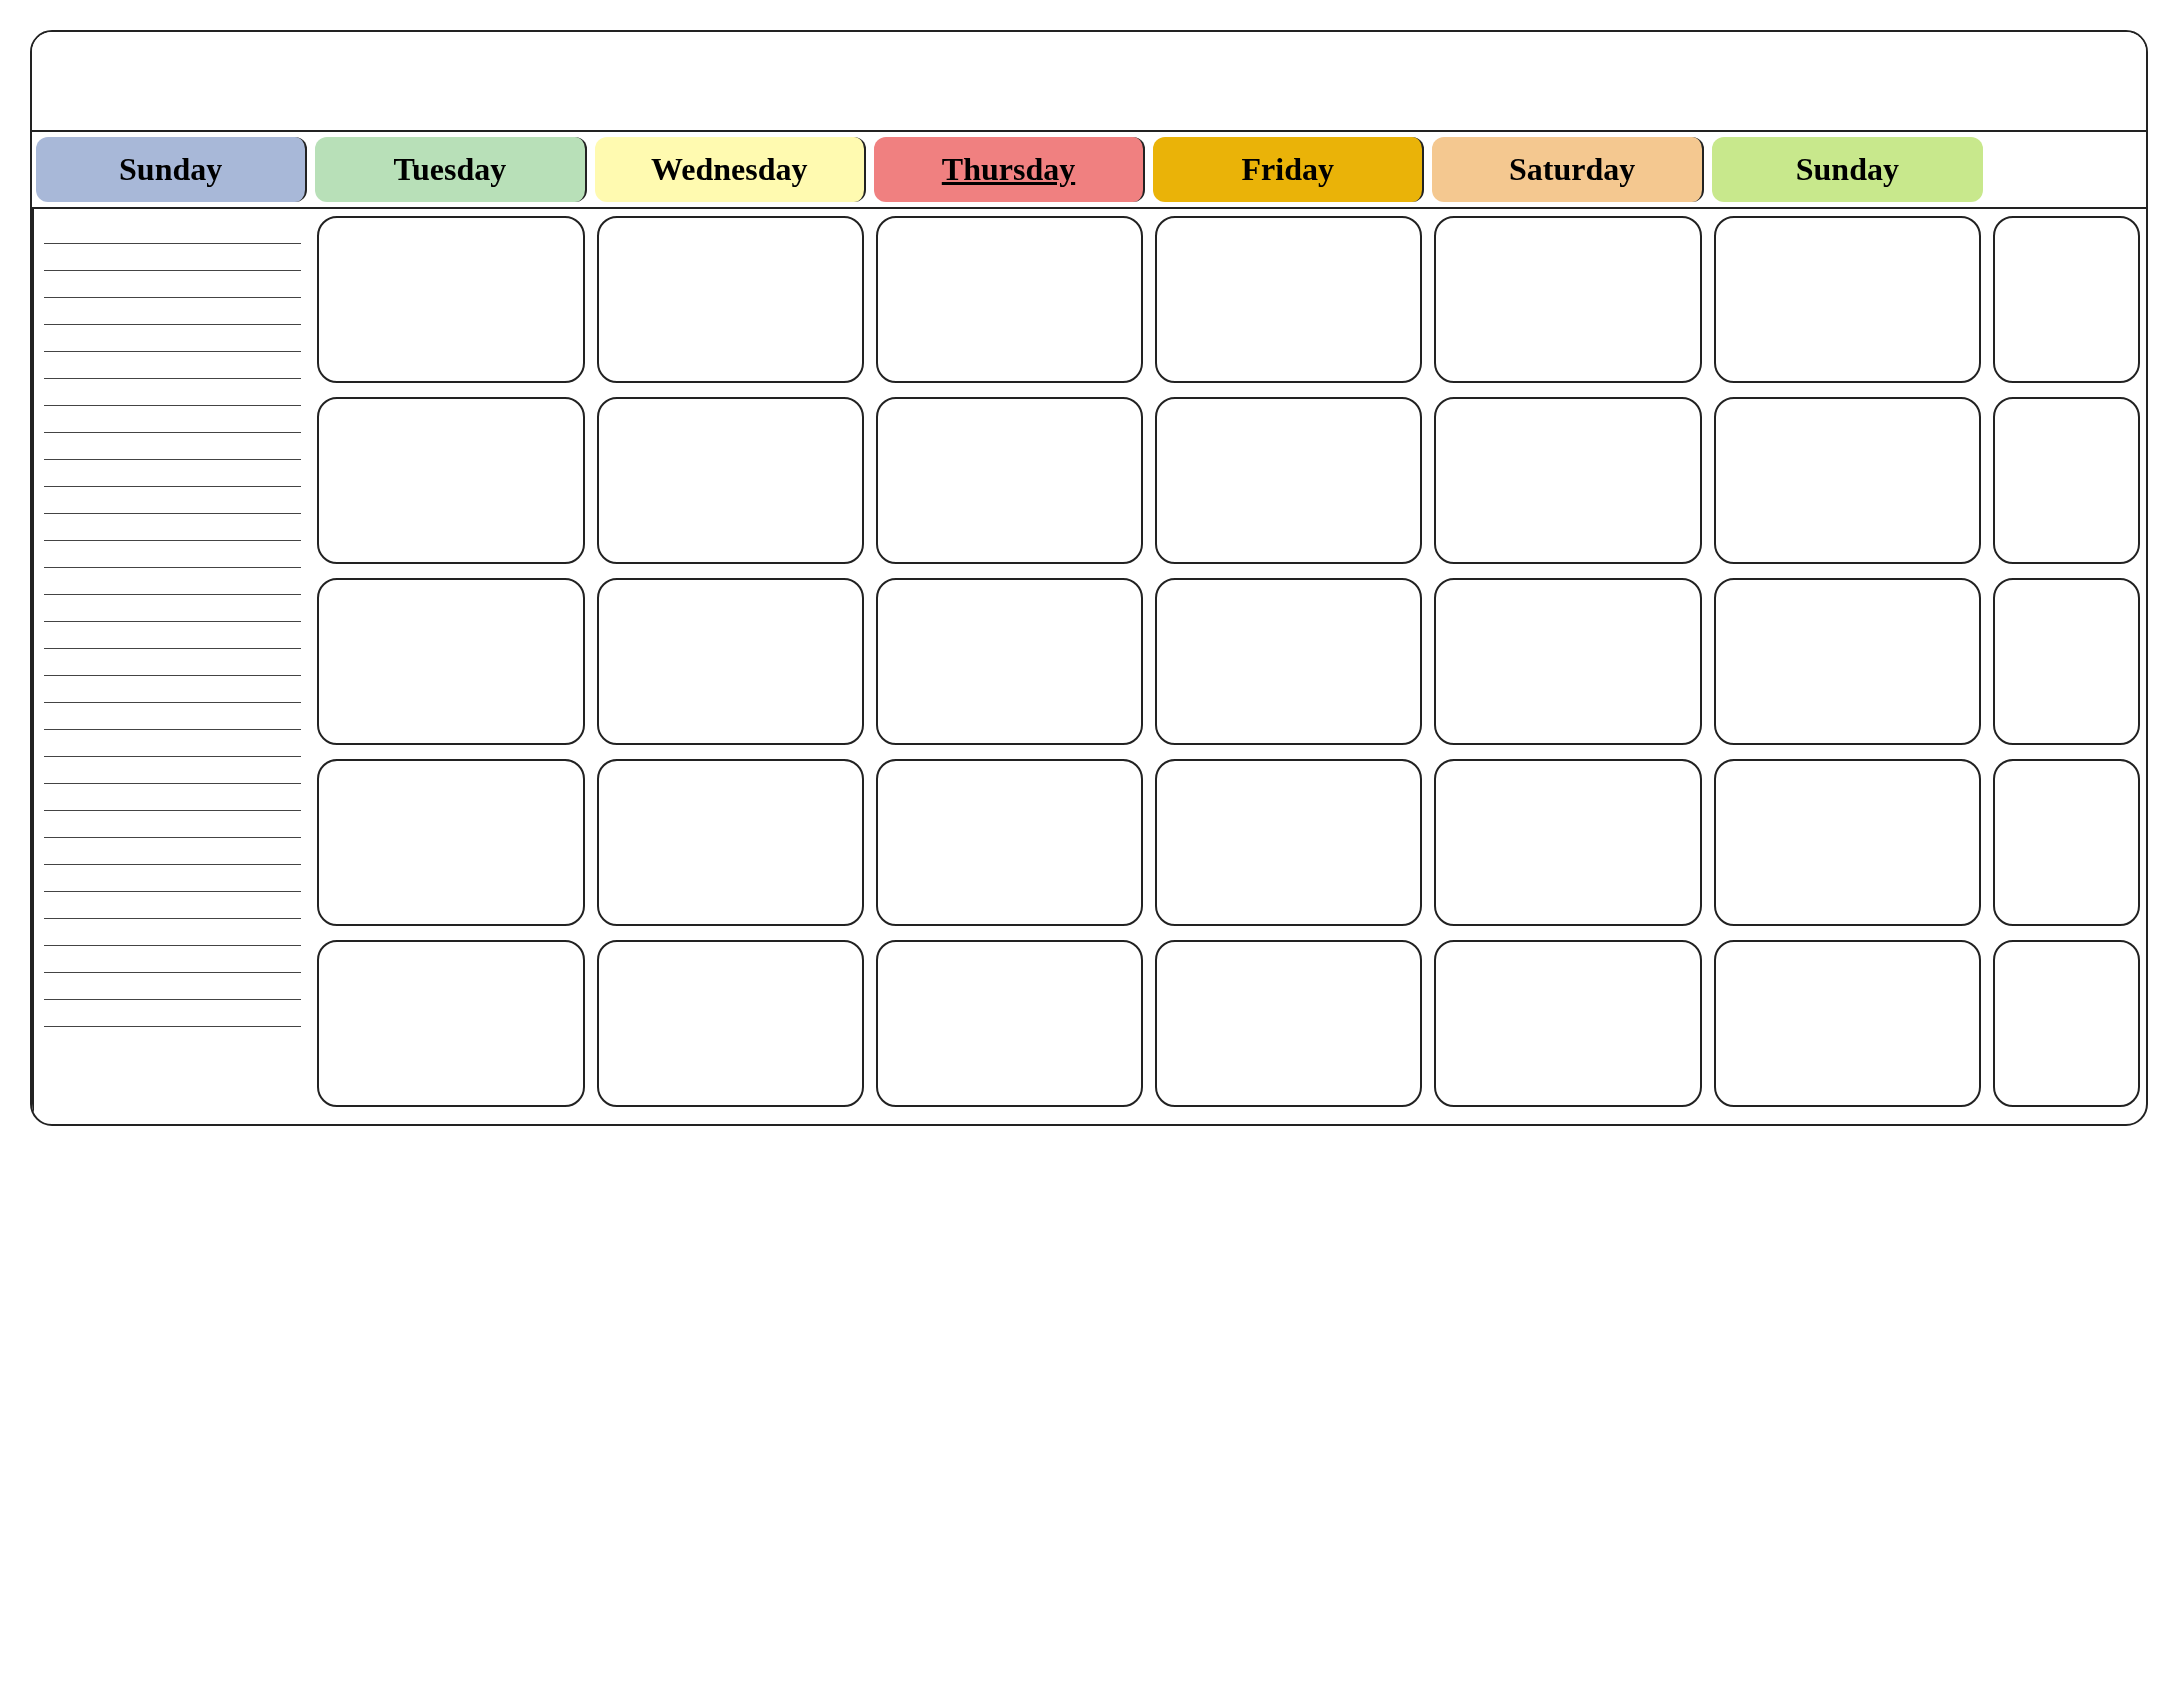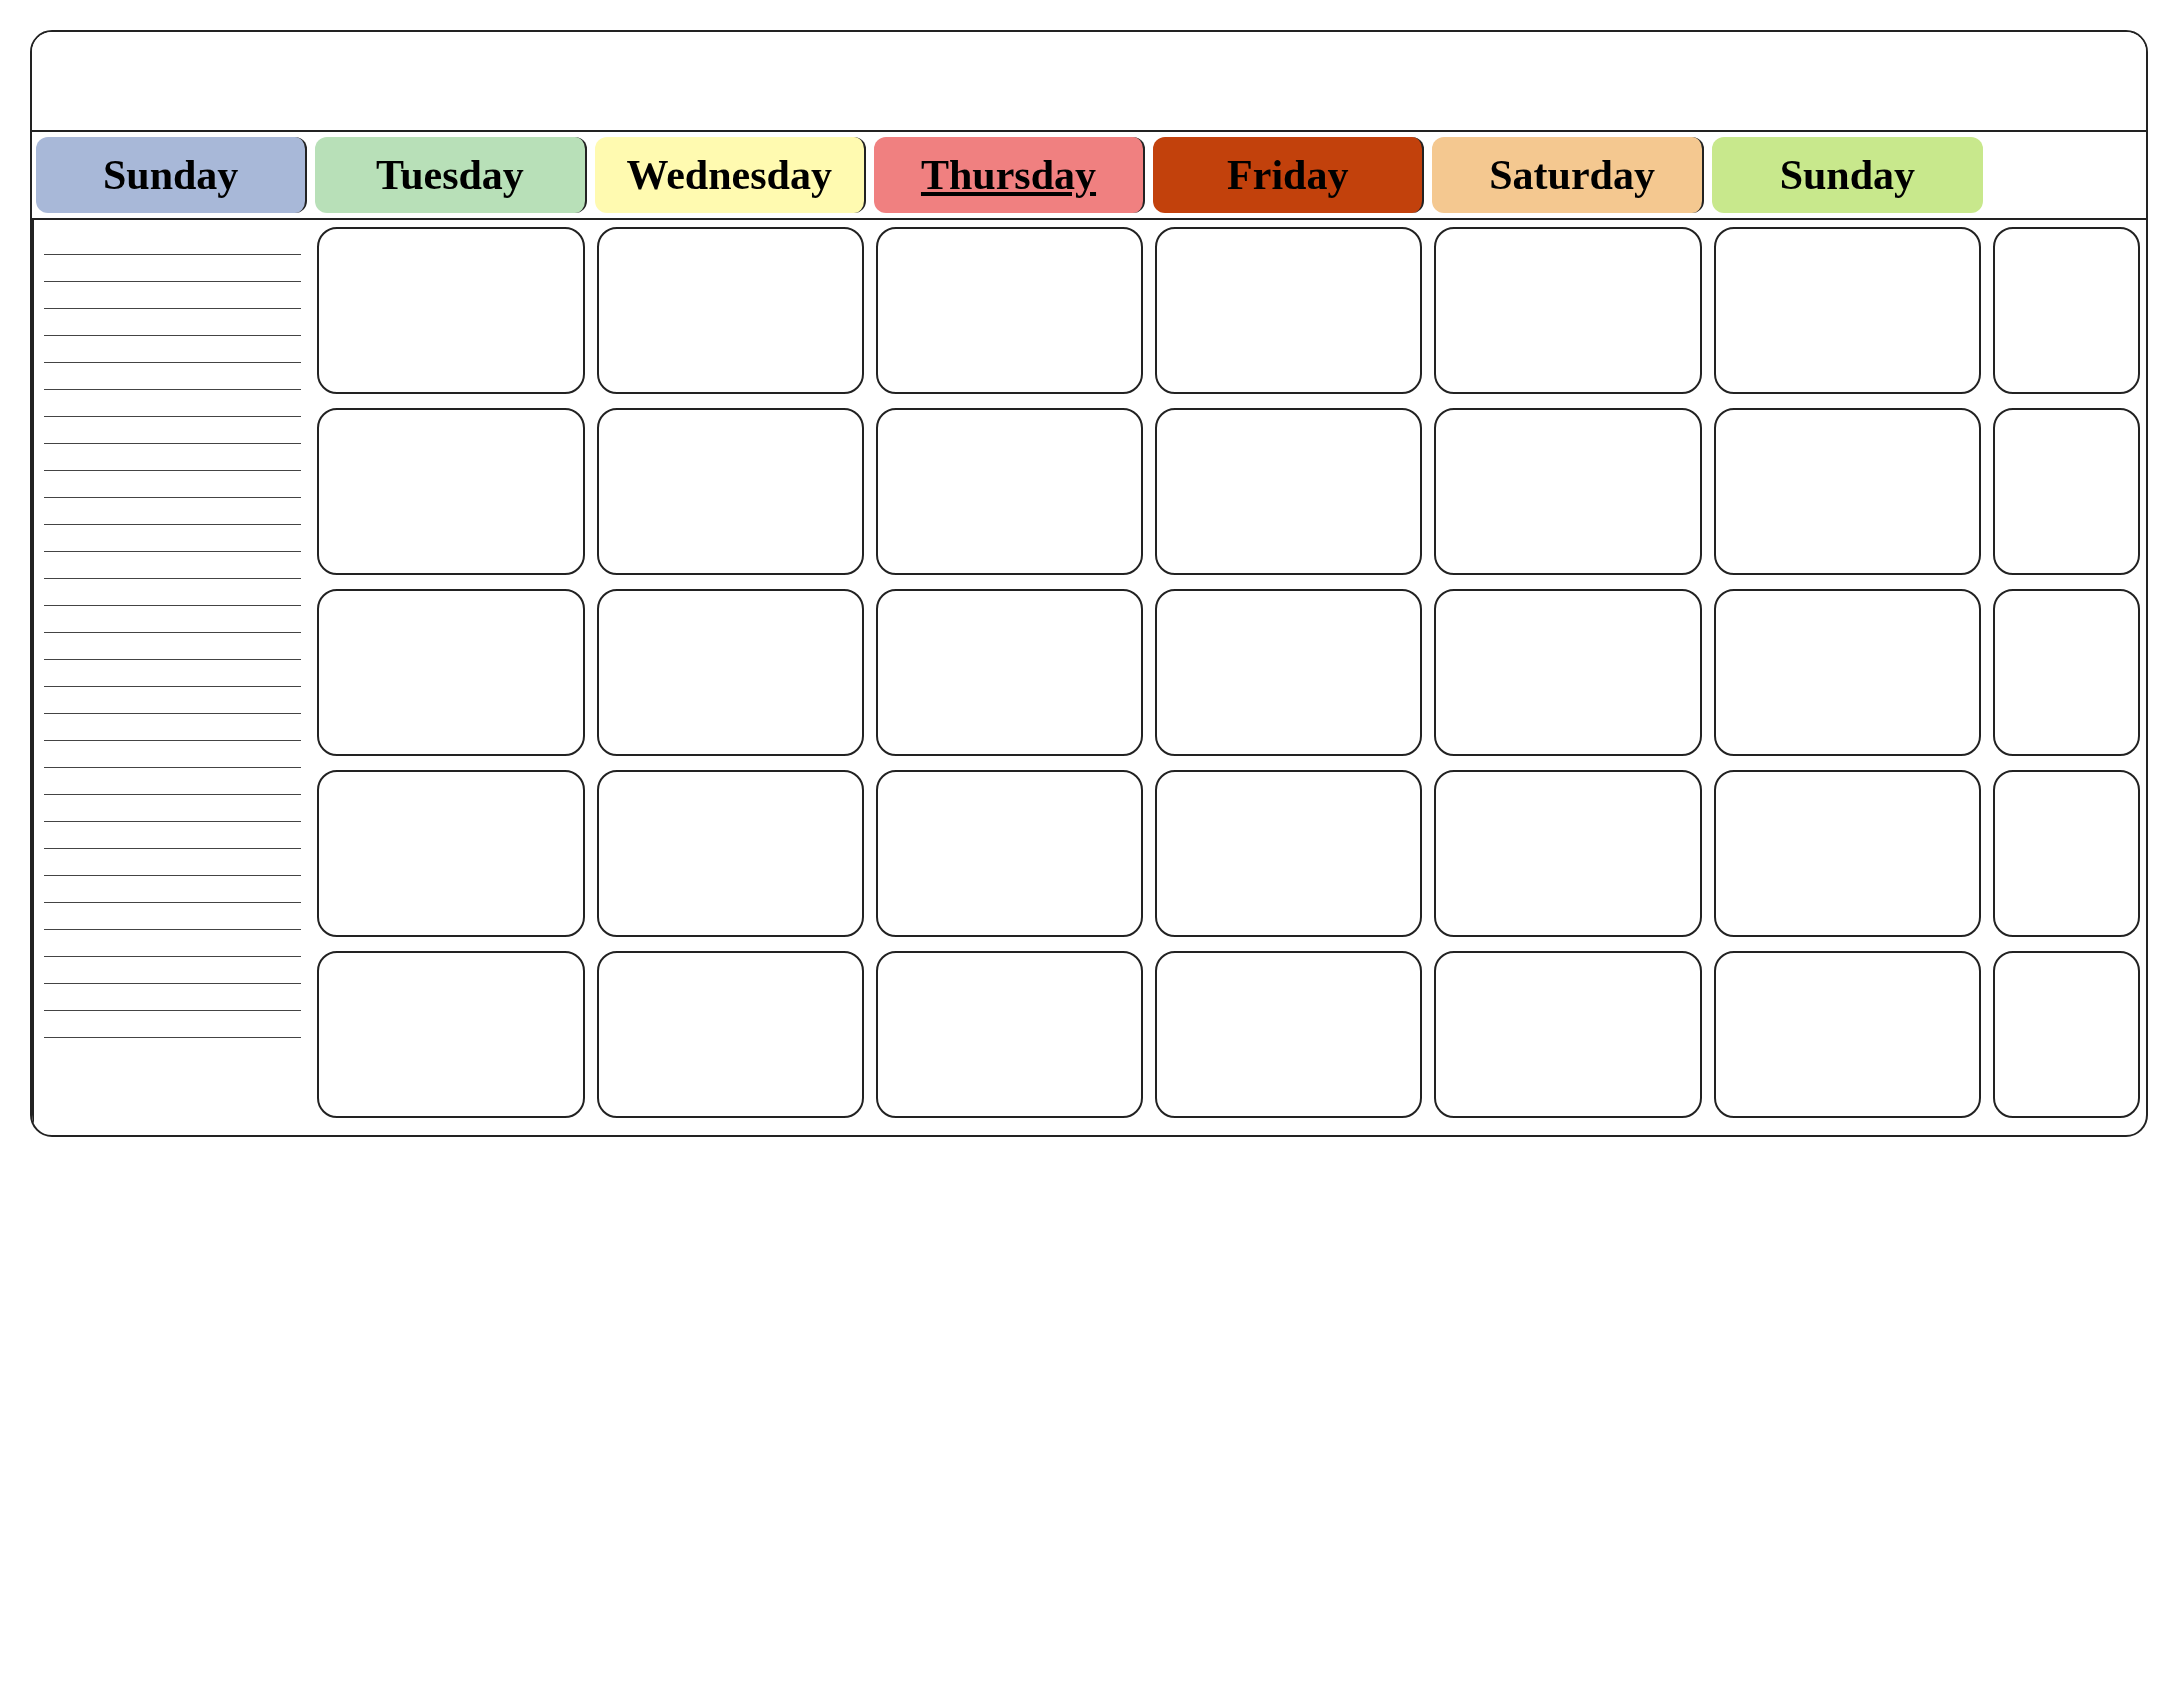--- a/index.html
+++ b/index.html
@@ -33,37 +33,37 @@
 
     .header-row {
       display: grid;
       grid-template-columns: repeat(7, 1fr) 159px;
       border-bottom: 2px solid #222;
     }
 
     .header-cell {
       padding: 14px 10px;
       text-align: center;
-      font-size: 42px;
+      font-size: 32px;
       font-weight: 600;
       border-right: 2px solid #222;
       border-radius: 12px;
       margin: 5px 4px;
     }
 
     .header-cell:last-child {
       border-right: none;
     }
 
     .col-sunday    { background-color: #a8b8d8; }
     .col-monday    { background-color: #f4a8a8; }
     .col-tuesday   { background-color: #b8e0b8; }
     .col-wednesday { background-color: #fffab0; }
     .col-thursday  { background-color: #f08080; text-decoration: underline; }
-    .col-friday    { background-color: #c2410c; }
+    .col-friday    { background-color: #eab308; }
     .col-saturday  { background-color: #f4c890; padding-left: 20px; }
     .col-notes     { background-color: #c8e88c; }
 
     .day-cell {
       border: 2.5px solid #222;
       border-radius: 20px;
       margin: 7px 6px;
       min-height: 167px;
       background: #fff;
     }

